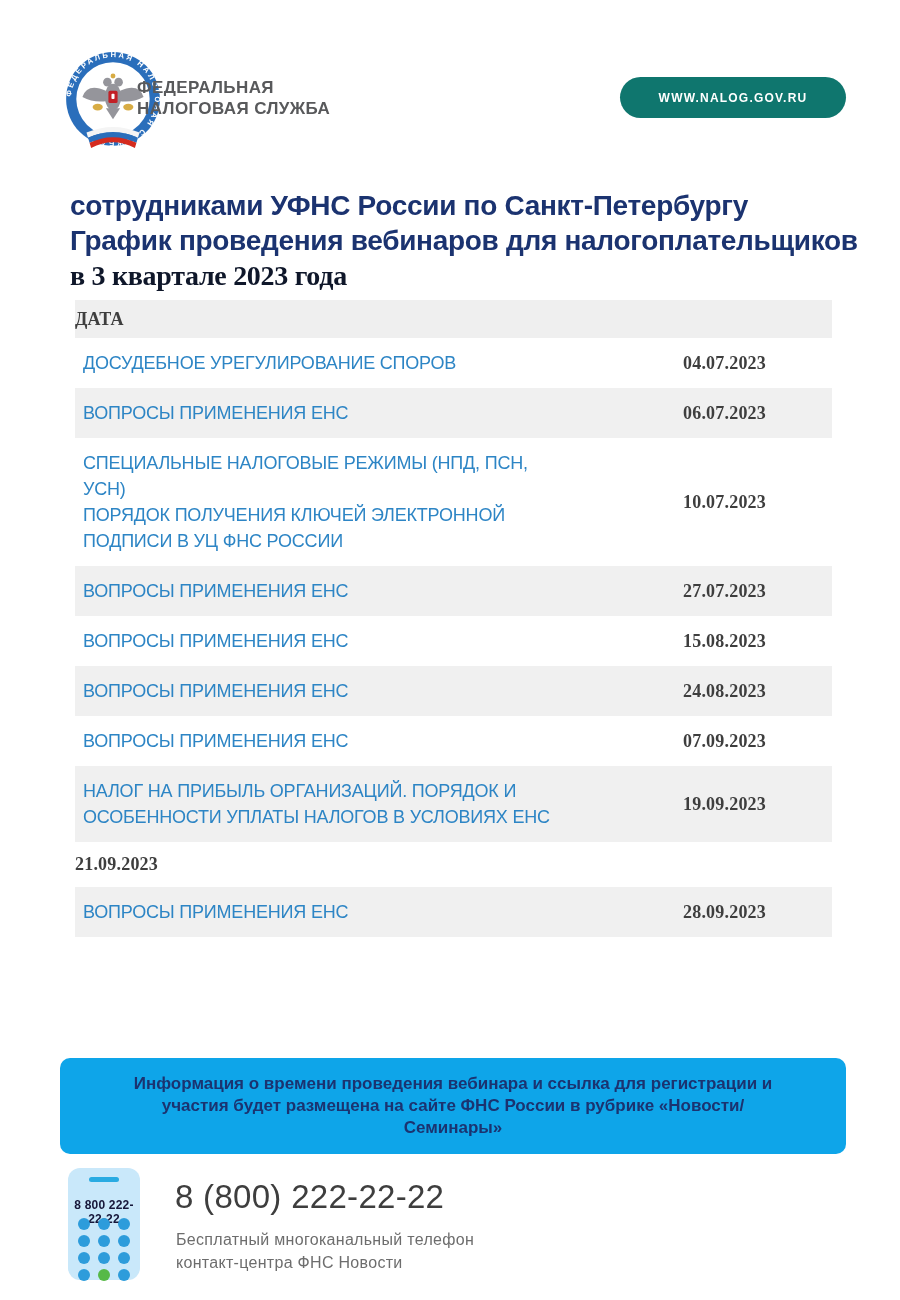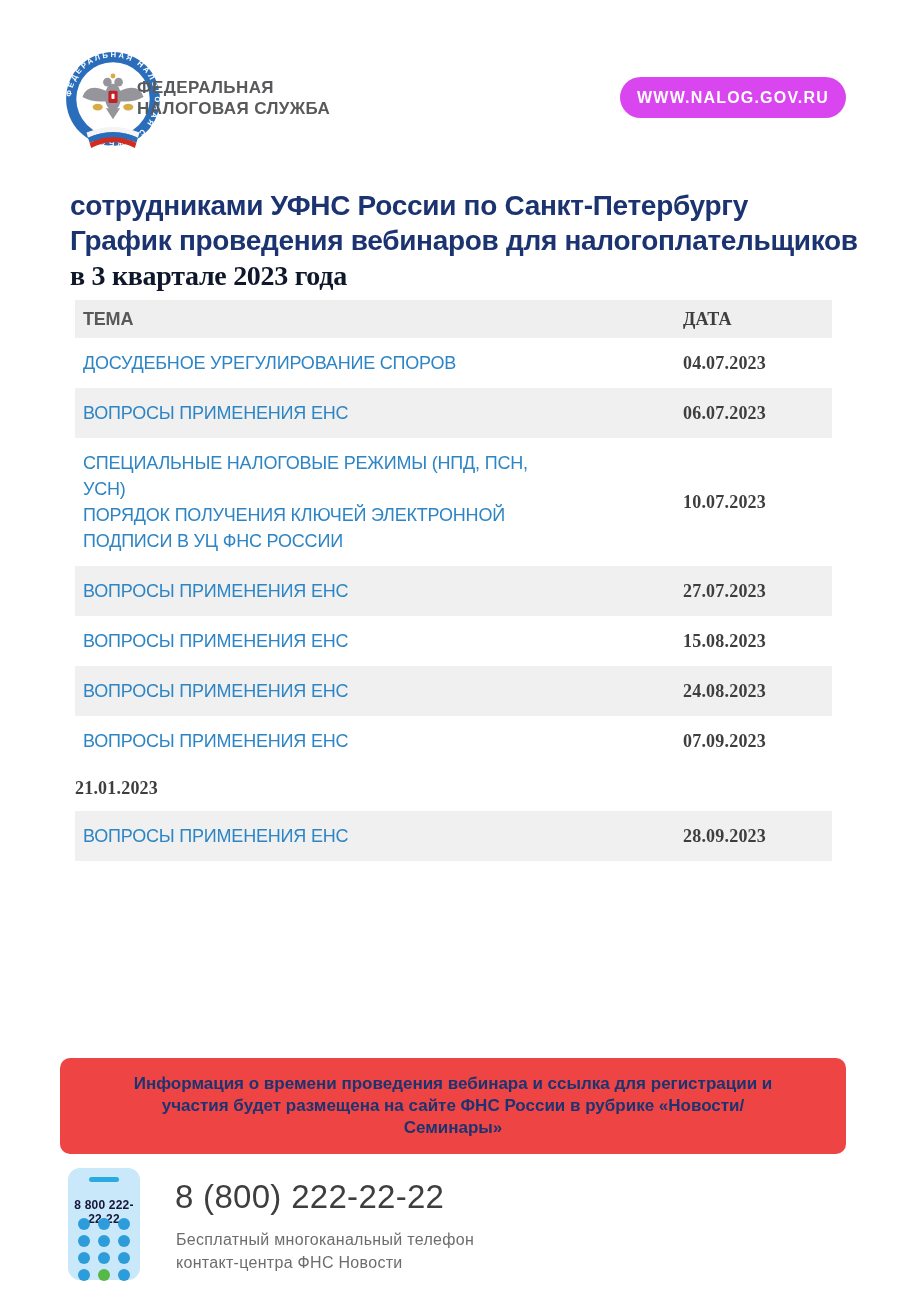--- a/index.html
+++ b/index.html
@@ -9,44 +9,44 @@
   }
   
   .logo{position:absolute;left:60px;top:48px;width:106px;height:106px;}
   .org-name{
     position:absolute;left:137px;top:77px;
     font-size:17px;font-weight:bold;color:#58595b;
     line-height:21px;white-space:pre-line;letter-spacing:.4px;
   }
   .site-button{
     position:absolute;left:620px;top:77px;width:226px;height:41px;
-    background:#d946ef;border-radius:21px;color:#ffffff;
+    background:#0f766e;border-radius:21px;color:#ffffff;
     display:flex;align-items:center;justify-content:center;
-    font-size:16px;font-weight:bold;letter-spacing:1.2px;cursor:pointer;
+    font-size:12px;font-weight:bold;letter-spacing:1.2px;cursor:pointer;
   }
   
   .title{position:absolute;left:70px;top:188px;font-weight:bold;font-size:28px;line-height:35px;letter-spacing:-.3px;}
   .title .navy{color:#1b3370;}
   .title .red{color:#0f172a;font-family:Liberation Serif, serif;}
   
   .table{position:absolute;left:75px;top:300px;width:757px;}
   .t-header{display:flex;align-items:center;background:#efefef;height:38px;}
   .th{font-size:19px;font-weight:bold;color:#58595b;letter-spacing:.3px;}
   .t-row{display:flex;align-items:center;padding:12px 0;}
   .t-row.shaded{background:#f0f0f0;}
   .cell-topic{
     box-sizing:border-box;flex:0 0 608px;padding-left:8px;padding-right:130px;
     color:#2d85c5;font-size:18px;line-height:26px;white-space:pre-line;letter-spacing:-.2px;
   }
   .t-header .cell-topic{color:#58595b;white-space:nowrap;padding-right:0;}
   .cell-date{font-size:18px;font-weight:bold;color:#3e3e3e;letter-spacing:.2px;font-family:Liberation Serif, serif;}
   
   .note{
     position:absolute;left:60px;top:1058px;box-sizing:border-box;width:786px;
-    background:#ef4444;border-radius:10px;padding:15px 68px;
+    background:#0ea5e9;border-radius:10px;padding:15px 68px;
     text-align:center;color:#1b3370;font-weight:bold;font-size:17px;line-height:22px;
   }
   
   .phone-icon{
     position:absolute;left:68px;top:1168px;width:72px;height:112px;
     background:#c9e8fa;border-radius:12px;
   }
   .speaker{position:absolute;left:50%;top:9px;transform:translateX(-50%);
     width:30px;height:5px;border-radius:3px;background:#29abe2;}
   .mini-number{position:absolute;left:0;right:0;top:30px;text-align:center;
@@ -104,21 +104,20 @@
   <div class="site-button">WWW.NALOG.GOV.RU</div>
 
   <div class="title">
     <div class="navy">сотрудниками УФНС России по Санкт-Петербургу</div>
     <div class="navy">График проведения вебинаров для налогоплательщиков</div>
     <div class="red">в 3 квартале 2023 года</div>
   </div>
 
   <div class="table">
     <div class="t-header">
-      <div class="cell-topic th">ТЕМА</div>
       <div class="cell-date th">ДАТА</div>
     </div>
     <div id="table-body">
     <div class="t-row">
       <div class="cell-topic">ДОСУДЕБНОЕ УРЕГУЛИРОВАНИЕ СПОРОВ</div>
       <div class="cell-date">04.07.2023</div>
     </div>
 
     <div class="t-row shaded">
       <div class="cell-topic">ВОПРОСЫ ПРИМЕНЕНИЯ ЕНС</div>
@@ -144,23 +143,27 @@
     <div class="t-row shaded">
       <div class="cell-topic">ВОПРОСЫ ПРИМЕНЕНИЯ ЕНС</div>
       <div class="cell-date">24.08.2023</div>
     </div>
 
     <div class="t-row">
       <div class="cell-topic">ВОПРОСЫ ПРИМЕНЕНИЯ ЕНС</div>
       <div class="cell-date">07.09.2023</div>
     </div>
 
+    <div class="t-row shaded">
+      <div class="cell-topic">НАЛОГ НА ПРИБЫЛЬ ОРГАНИЗАЦИЙ. ПОРЯДОК И ОСОБЕННОСТИ УПЛАТЫ НАЛОГОВ В УСЛОВИЯХ ЕНС</div>
+      <div class="cell-date">19.09.2023</div>
+    </div>
 
     <div class="t-row">
-      <div class="cell-date">21.01.2023</div>
+      <div class="cell-date">21.09.2023</div>
     </div>
 
     <div class="t-row shaded">
       <div class="cell-topic">ВОПРОСЫ ПРИМЕНЕНИЯ ЕНС</div>
       <div class="cell-date">28.09.2023</div>
     </div>
   </div>
   </div>
 
   <div class="note">Информация о времени проведения вебинара и ссылка для регистрации и участия будет размещена на сайте ФНС России в рубрике «Новости/Семинары»</div>

